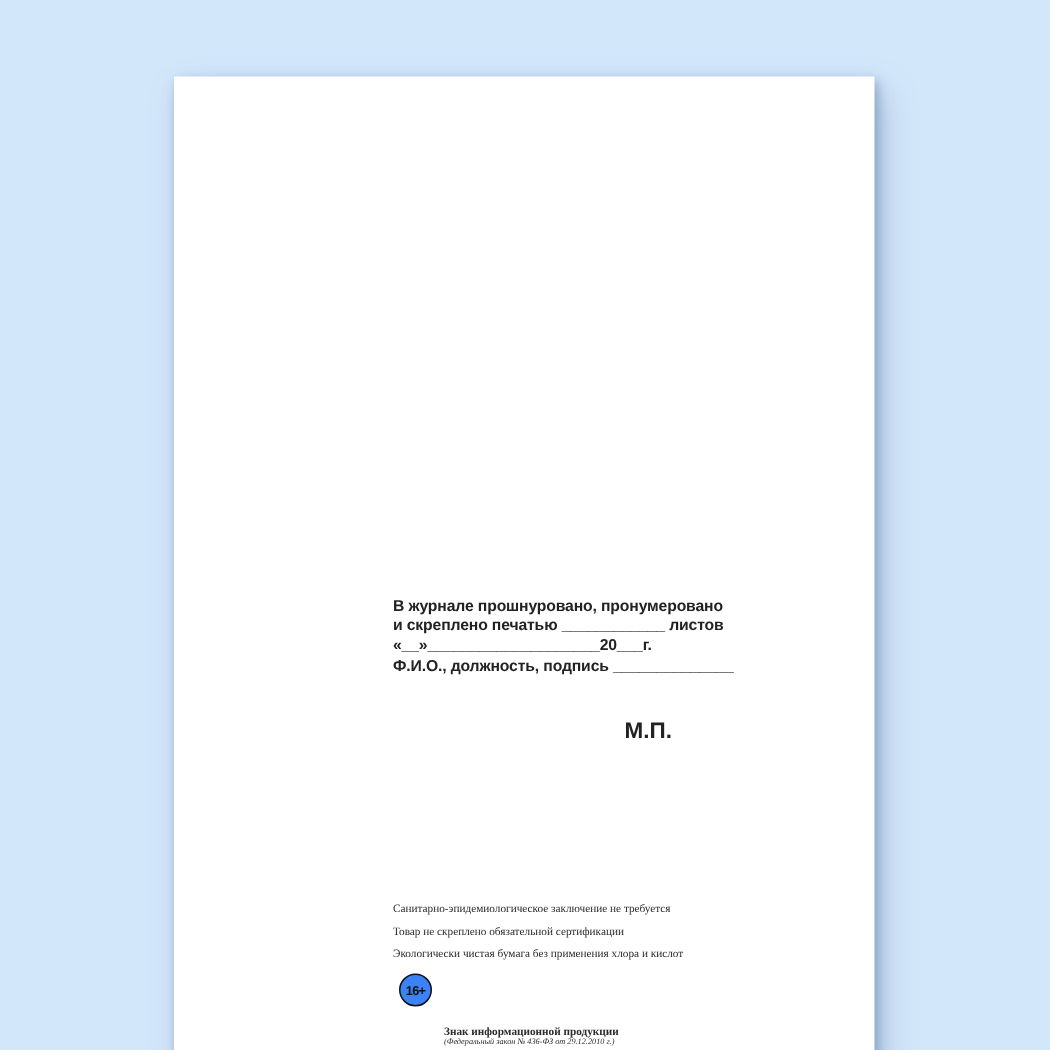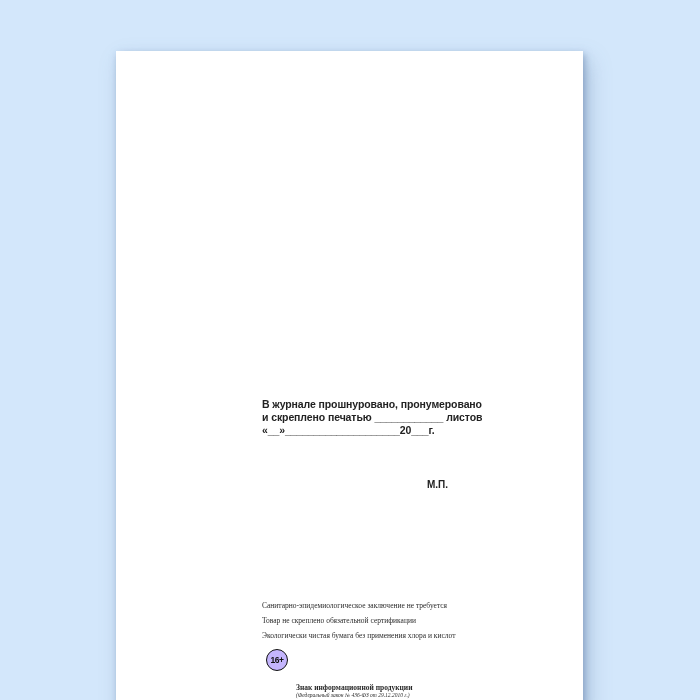--- a/index.html
+++ b/index.html
@@ -33,21 +33,21 @@
     white-space: nowrap;
   }
   .stamp-line { display: block; }
   .stamp-mp {
     position: absolute;
     left: 146px; top: 428px;
     width: 206px;
     text-align: right;
     padding-right: 20px;
     font-weight: 700;
-    font-size: 10px;
+    font-size: 15px;
     color: #222222;
   }
 
   
   .compliance {
     position: absolute;
     left: 146px; top: 514px;
     width: 230px;
     font-family: "Liberation Serif", "DejaVu Serif", serif;
     font-size: 7px;
@@ -75,41 +75,42 @@
     left: 150px; top: 598px;
     width: 22px; height: 22px;
     border: 1.7px solid #111111;
     border-radius: 50%;
     display: flex; align-items: center; justify-content: center;
     font-family: "Liberation Sans", "DejaVu Sans", sans-serif;
     font-weight: 700;
     font-size: 8.5px;
     letter-spacing: -0.5px;
     color: #111111;
-    background: #c4b5fd;
+    background: #3b82f6;
   }
   .age-text {
     position: absolute;
     left: 180px; top: 632px;
     font-family: "Liberation Serif", "DejaVu Serif", serif;
     color: #2b2b2b;
     white-space: nowrap;
   }
   .age-title { font-size: 7.5px; font-weight: 600; line-height: 9px; }
   .age-subtitle { font-size: 5.5px; font-style: italic; line-height: 7px; }
 </style>
 </head>
 <body>
 
 <div class="paper">
 
   <div class="stamp-block">
     <span class="stamp-line">В журнале прошнуровано, пронумеровано</span>
     <span class="stamp-line">и скреплено печатью ____________ листов</span>
     <span class="stamp-line">«__»____________________20___г.</span>
+    <span class="stamp-line">Ф.И.О., должность, подпись ______________</span>
   </div>
 
   <div class="stamp-mp">М.П.</div>
 
 
   <div class="note note-1">Санитарно-эпидемиологическое заключение не требуется</div>
   <div class="note note-2">Товар не скреплено обязательной сертификации</div>
   <div class="note note-3">Экологически чистая бумага без применения хлора и кислот</div>
 
   <div class="age-badge">16+</div>

